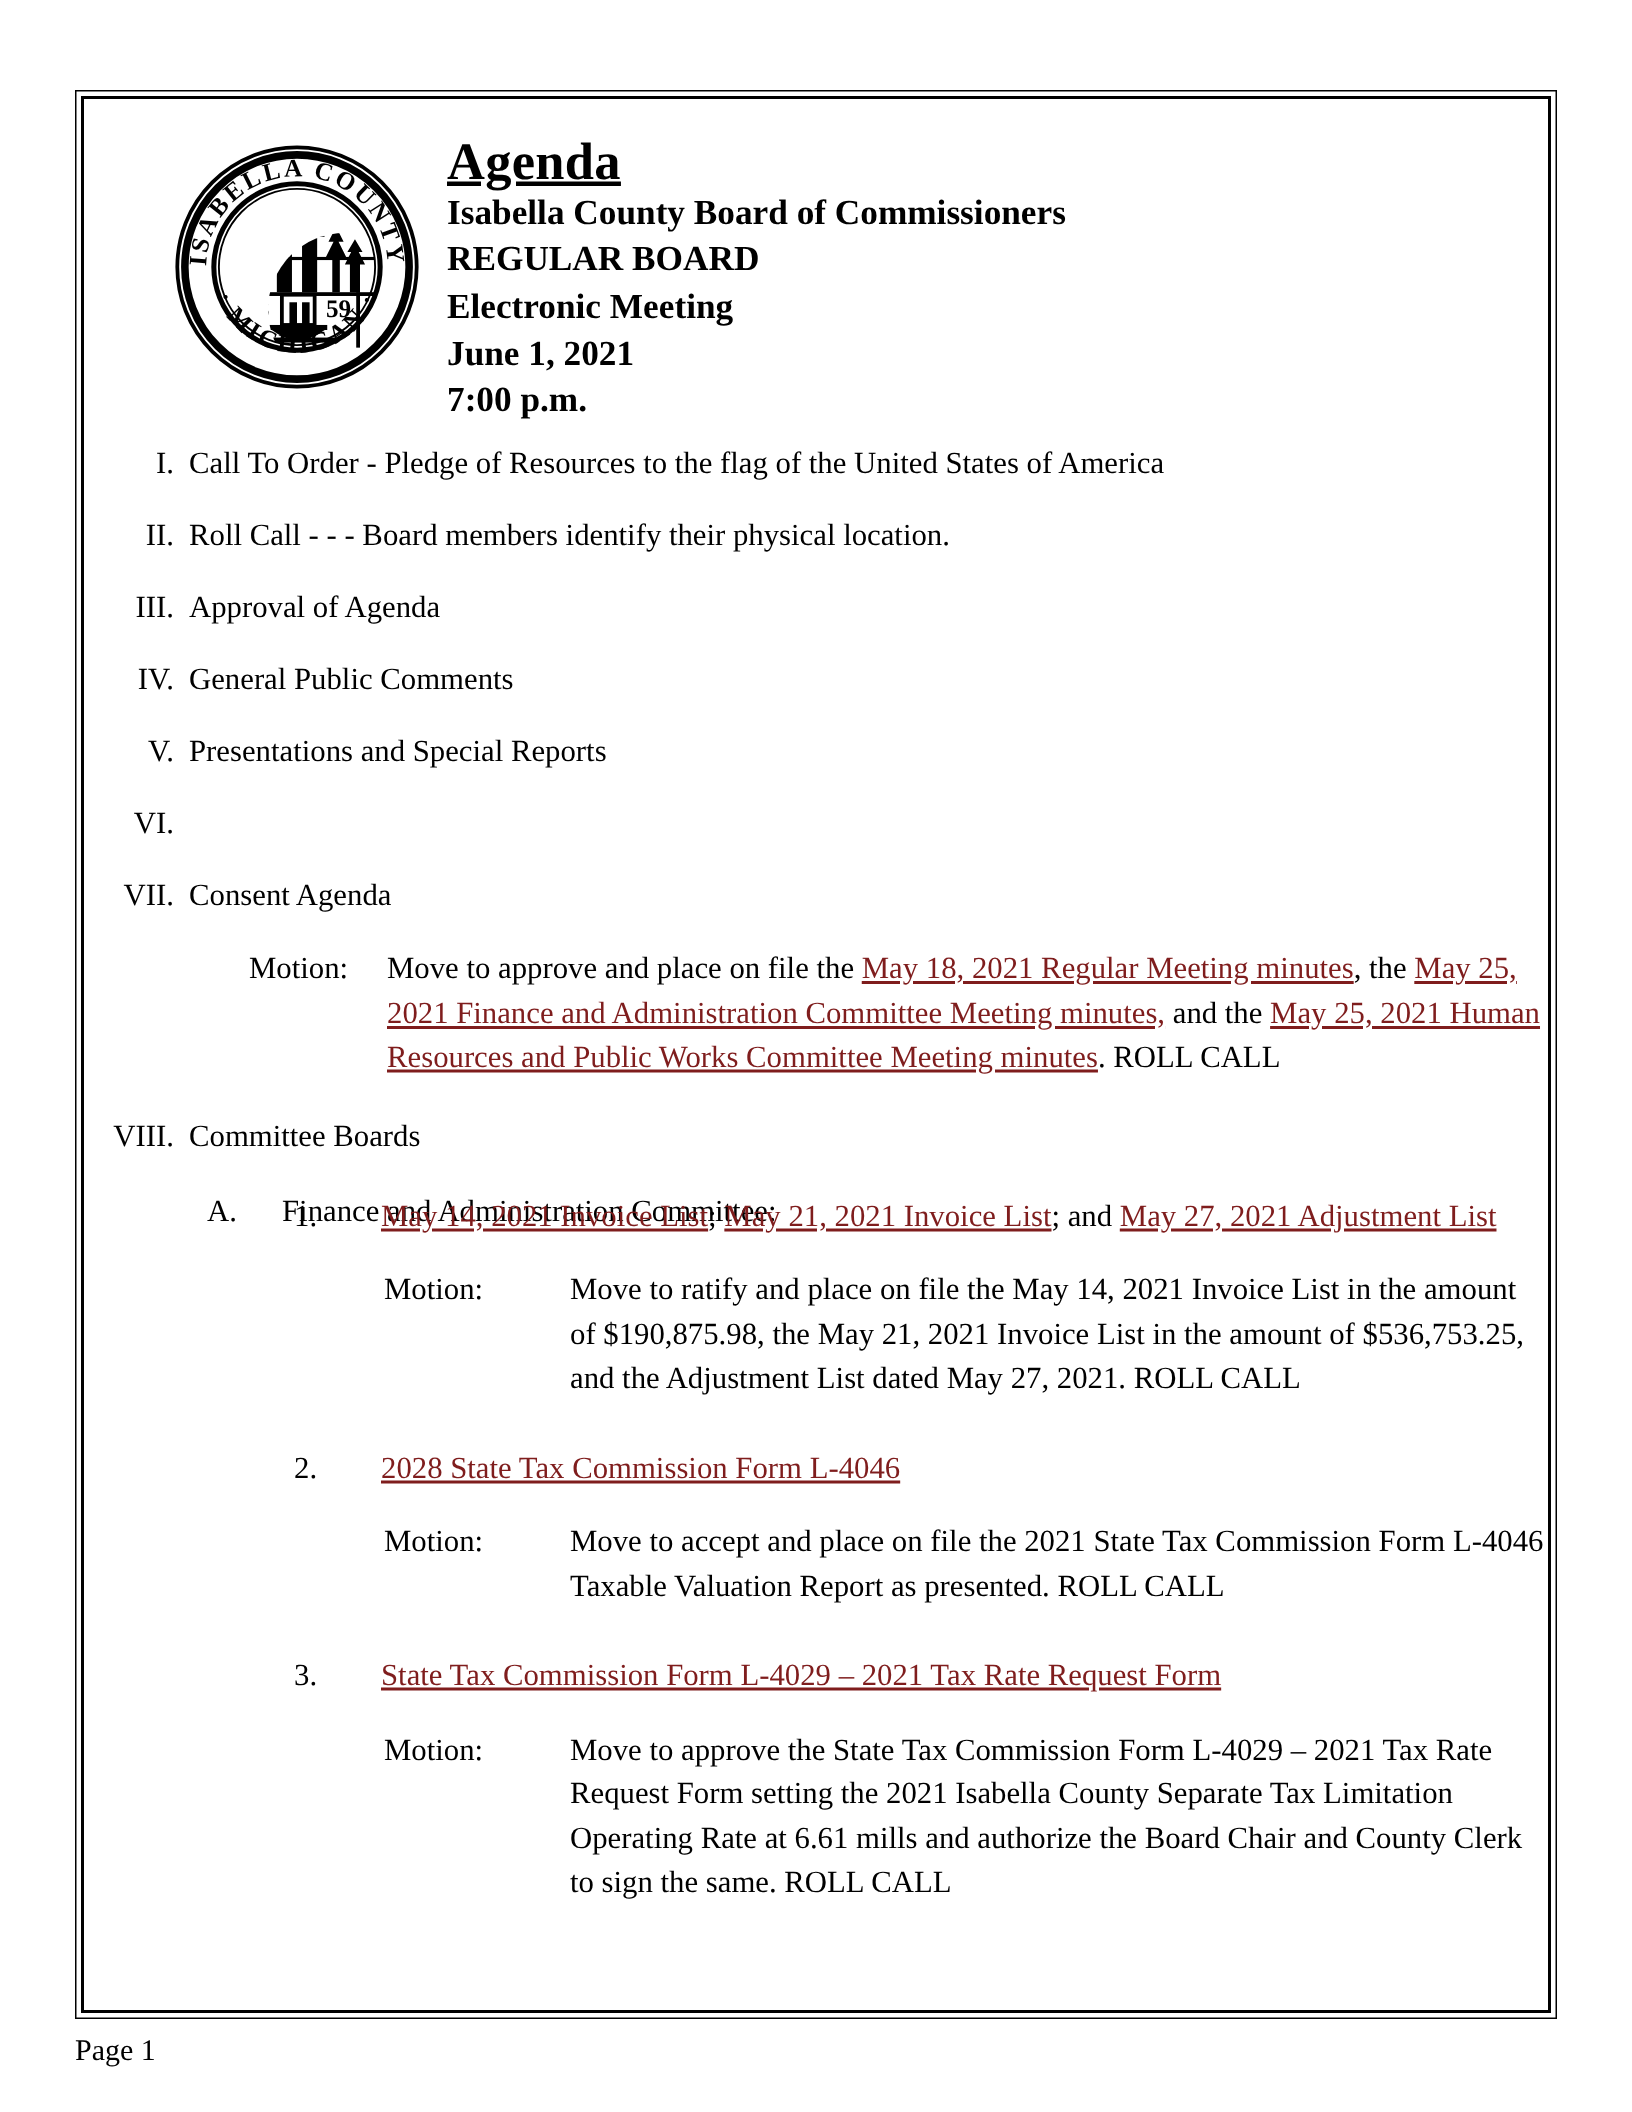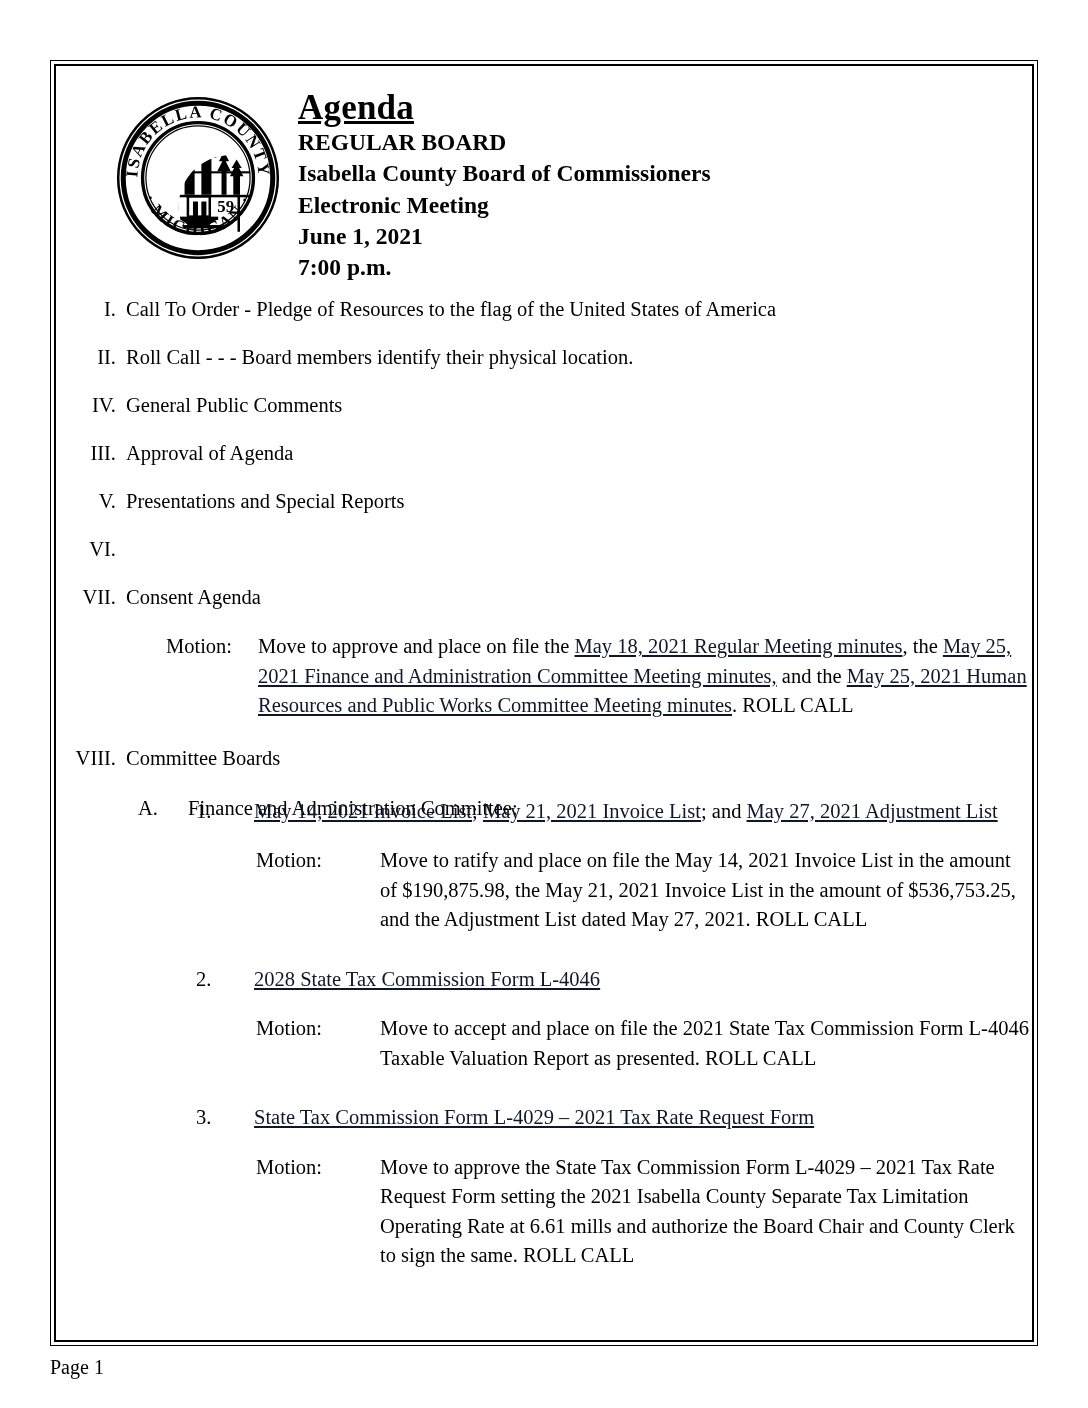--- a/index.html
+++ b/index.html
@@ -185,21 +185,21 @@
     font-size: 20.5px;
     line-height: 1.44;
   }
   .sub-motion-text {
     margin-left: 322px;
     font-size: 20.5px;
     line-height: 1.44;
   }
 
   a.doclink, .doclink {
-    color: #0f172a;
+    color: #7f1d1d;
     text-decoration: underline;
   }
 
   .footer {
     position: absolute;
     left: 50px;
     top: 1356px;
     width: 988px;
     font-size: 20px;
   }
@@ -258,48 +258,48 @@
             <rect x="78" y="146" width="46" height="4" fill="#000"></rect>
             <rect x="70" y="156" width="62" height="4" fill="#000"></rect>
             <rect x="52" y="120" width="3" height="44" fill="#000"></rect>
             <rect x="147" y="120" width="3" height="44" fill="#000"></rect>
           </g>
         </svg>
       </div>
 
       <div class="header-text">
         <div class="doc-title">Agenda</div>
+        <div class="header-line">Isabella County Board of Commissioners</div>
         <div class="header-line">REGULAR BOARD</div>
-        <div class="header-line">Isabella County Board of Commissioners</div>
         <div class="header-line">Electronic Meeting</div>
         <div class="header-line">June 1, 2021</div>
         <div class="header-line">7:00 p.m.</div>
       </div>
     </div>
 
     <div class="body-area">
 
       <div class="agenda-row">
         <div class="agenda-num">I.</div>
         <div class="agenda-label">Call To Order - Pledge of Resources to the flag of the United States of America</div>
       </div>
 
       <div class="agenda-row">
         <div class="agenda-num">II.</div>
         <div class="agenda-label">Roll Call - - - Board members identify their physical location.</div>
       </div>
 
       <div class="agenda-row">
+        <div class="agenda-num">III.</div>
+        <div class="agenda-label">Approval of Agenda</div>
+      </div>
+
+      <div class="agenda-row">
         <div class="agenda-num">IV.</div>
         <div class="agenda-label">General Public Comments</div>
-      </div>
-
-      <div class="agenda-row">
-        <div class="agenda-num">III.</div>
-        <div class="agenda-label">Approval of Agenda</div>
       </div>
 
       <div class="agenda-row">
         <div class="agenda-num">V.</div>
         <div class="agenda-label">Presentations and Special Reports</div>
       </div>
 
       <div class="agenda-row">
         <div class="agenda-num">VI.</div>
       </div>

